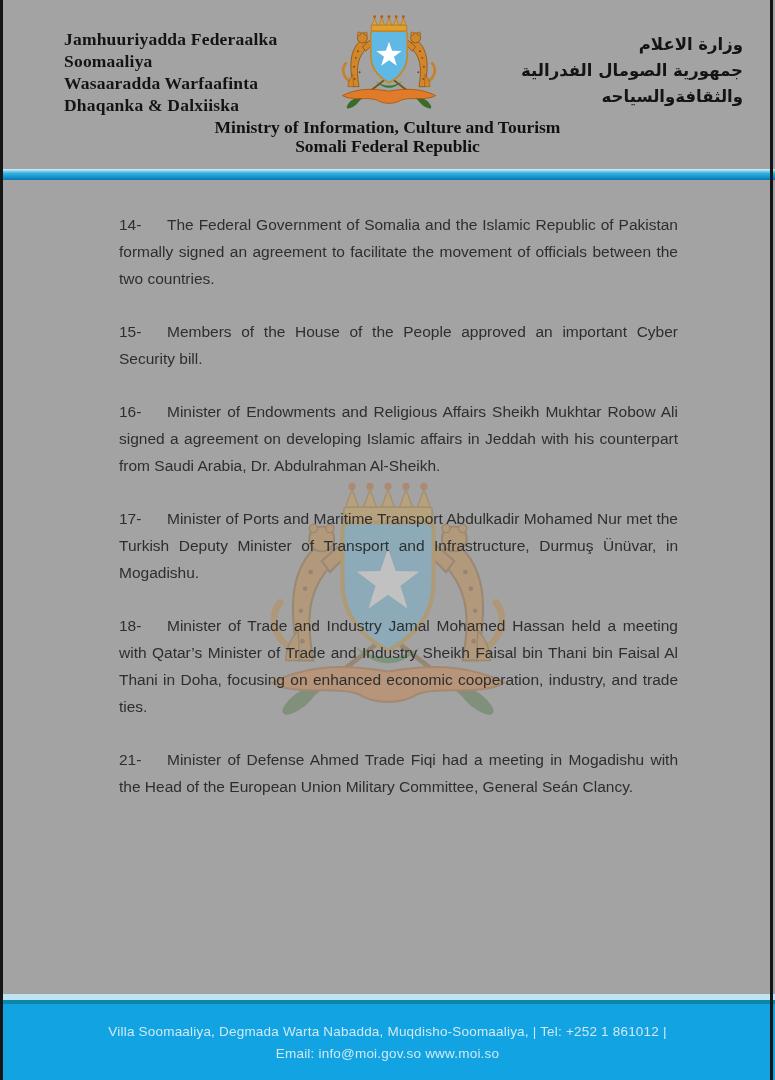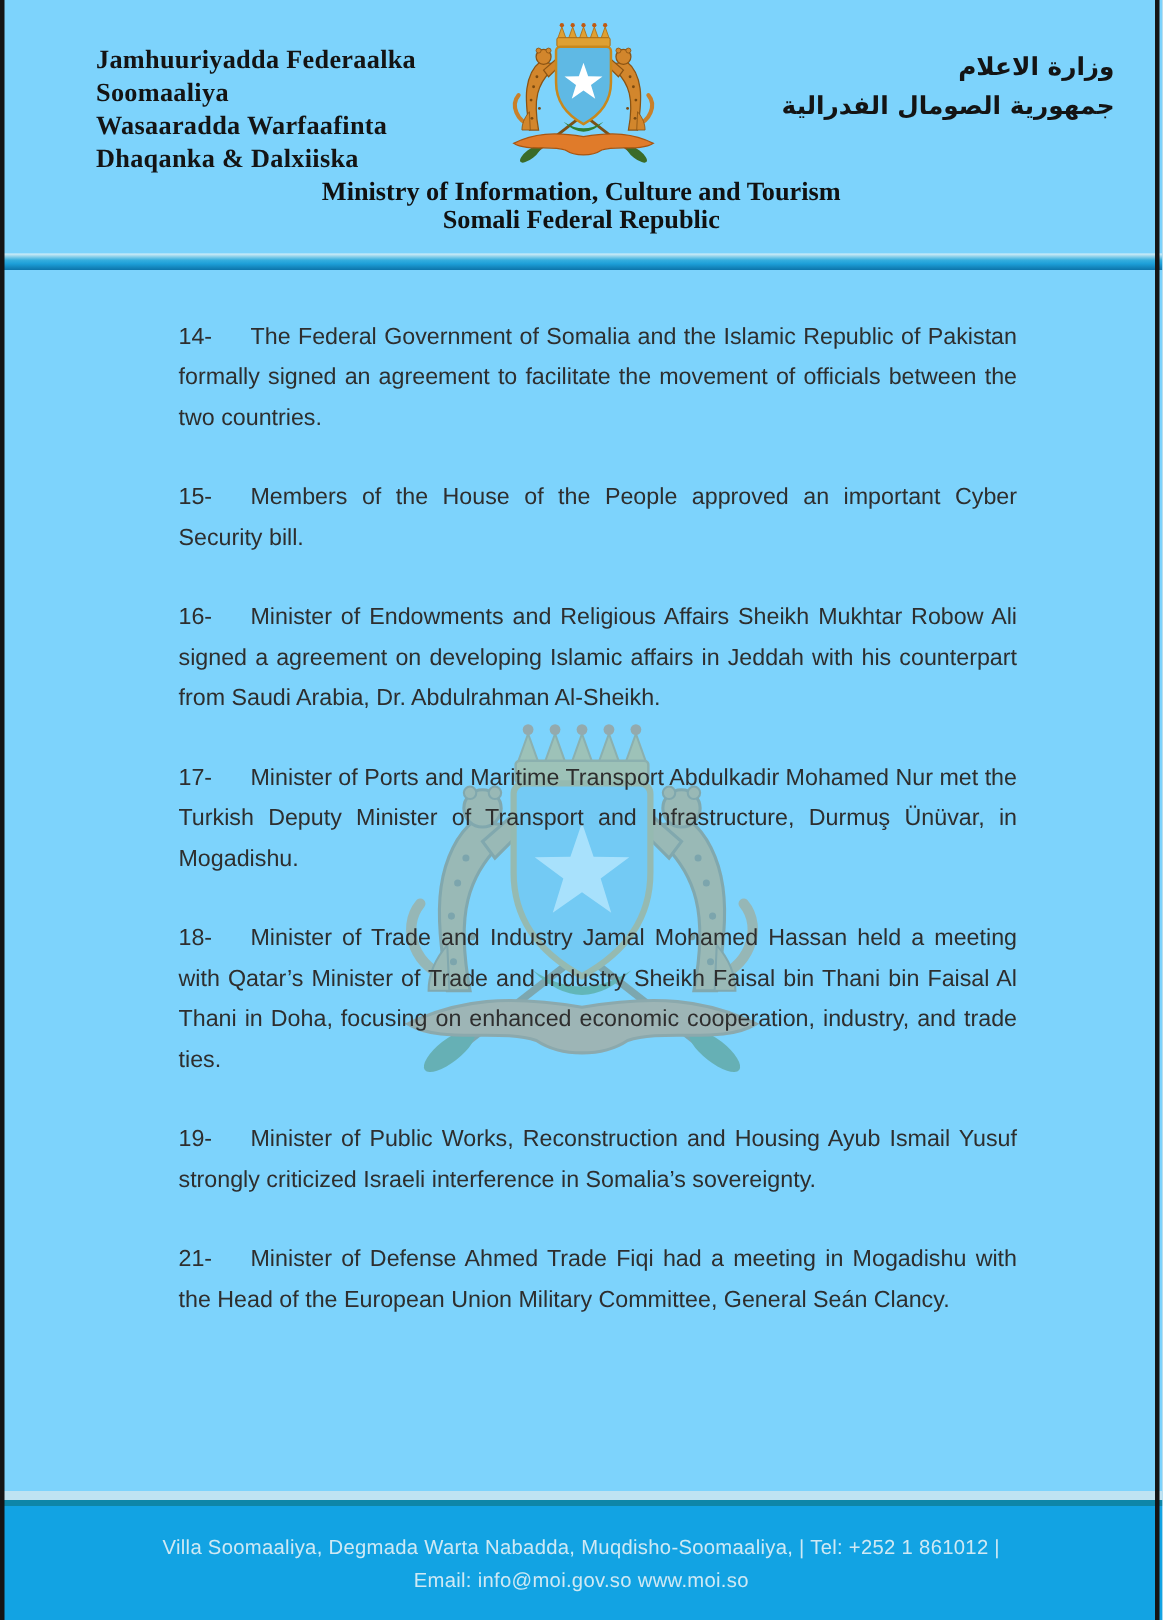--- a/index.html
+++ b/index.html
@@ -1,20 +1,20 @@
 <!DOCTYPE html>
 <html style="--divider-blue: #1d9fd8; --footer-blue: #12a3e3; --footer-text: #cfe9f4; --emblem-gold: #dfa032; --emblem-leopard: #d2862c; --emblem-shield-blue: #5fb9e4; --emblem-ribbon-orange: #e07b2a; --emblem-leaf-green: #2e7d32;"><head>
 <meta charset="utf-8">
 <style>
   html,body{margin:0;padding:0;background:#e8e8e8;}
   .page{
     position:relative;
     width:775px;height:1080px;
     margin:0 auto;
-    background:#7dd3fc;
+    background:#a3a3a3;
     overflow:hidden;
     font-family:"Liberation Sans",sans-serif;
   }
   .edge{position:absolute;top:0;bottom:0;width:3px;background:#151515;z-index:30;}
   .edge.left{left:0;}
   .edge.right{right:2px;}
 
   
   .letterhead{
     position:relative;
@@ -175,38 +175,38 @@
       <div>Dhaqanka &amp; Dalxiiska</div>
     </div>
     <div class="lh-emblem">
       <svg viewBox="0 0 220 175" aria-hidden="true">
           <use href="#emblem"></use>
         </svg>
     </div>
     <div class="lh-right">
       <div>وزارة الاعلام</div>
       <div>جمهورية الصومال الفدرالية</div>
+      <div>والثقافةوالسياحه</div>
     </div>
   </header>
 
   <div class="lh-center">
     <div>Ministry of Information, Culture and Tourism</div>
     <div>Somali Federal Republic</div>
   </div>
 
   <div class="divider"></div>
 
   <main class="doc-body">
     <div id="paragraphs">
         <p class="para"><span class="num">14-</span><span>The Federal Government of Somalia and the Islamic Republic of Pakistan formally signed an agreement to facilitate the movement of officials between the two countries.</span></p>
         <p class="para"><span class="num">15-</span><span>Members of the House of the People approved an important Cyber Security bill.</span></p>
         <p class="para"><span class="num">16-</span><span>Minister of Endowments and Religious Affairs Sheikh Mukhtar Robow Ali signed a agreement on developing Islamic affairs in Jeddah with his counterpart from Saudi Arabia, Dr. Abdulrahman Al-Sheikh.</span></p>
         <p class="para"><span class="num">17-</span><span>Minister of Ports and Maritime Transport Abdulkadir Mohamed Nur met the Turkish Deputy Minister of Transport and Infrastructure, Durmuş Ünüvar, in Mogadishu.</span></p>
         <p class="para"><span class="num">18-</span><span>Minister of Trade and Industry Jamal Mohamed Hassan held a meeting with Qatar’s Minister of Trade and Industry Sheikh Faisal bin Thani bin Faisal Al Thani in Doha, focusing on enhanced economic cooperation, industry, and trade ties.</span></p>
-        <p class="para"><span class="num">19-</span><span>Minister of Public Works, Reconstruction and Housing Ayub Ismail Yusuf strongly criticized Israeli interference in Somalia’s sovereignty.</span></p>
         <p class="para"><span class="num">21-</span><span>Minister of Defense Ahmed Trade Fiqi had a meeting in Mogadishu with the Head of the European Union Military Committee, General Seán Clancy.</span></p>
       </div>
   </main>
 
   <div class="watermark">
     <svg viewBox="0 0 220 175" aria-hidden="true">
         <use href="#emblem"></use>
       </svg>
   </div>
 

